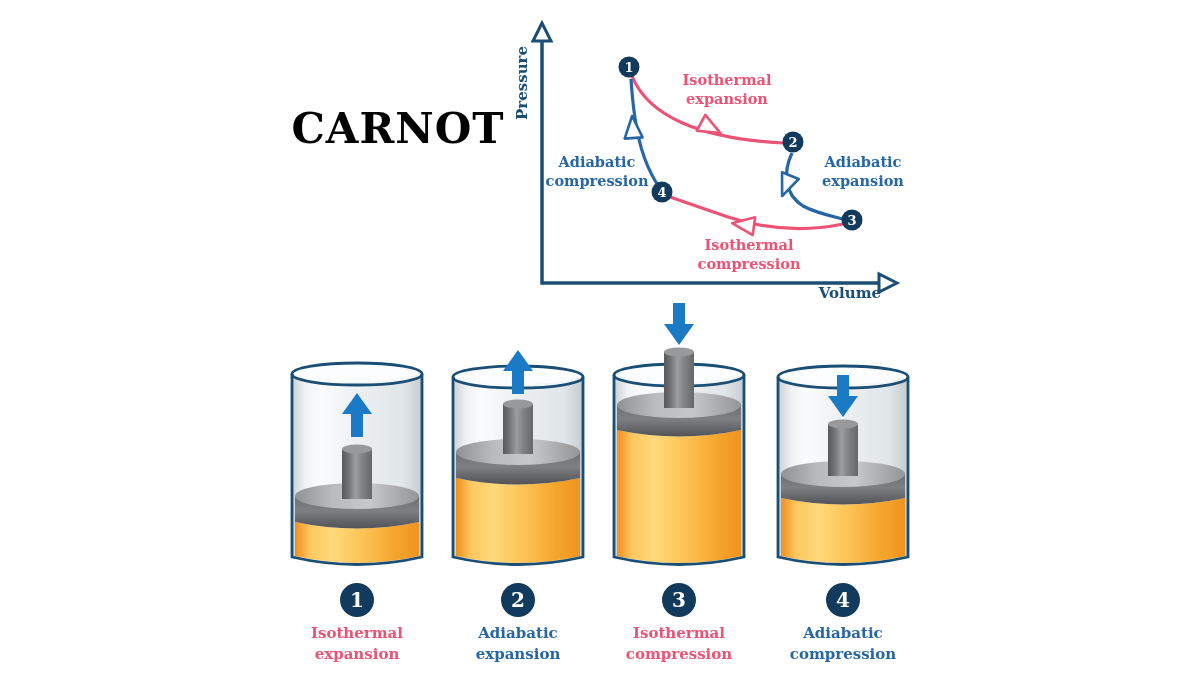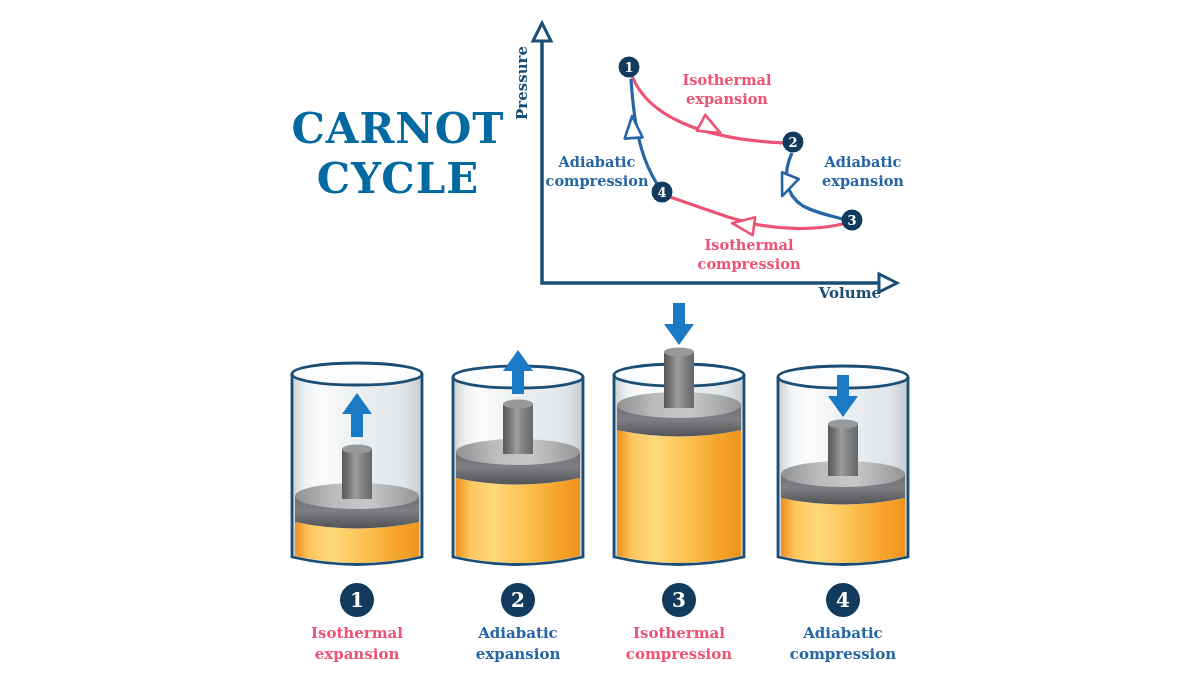--- a/index.html
+++ b/index.html
@@ -3,21 +3,21 @@
 <meta charset="utf-8">
 <style>
   html,body{margin:0;padding:0;background:#fff;}
   .canvas{
     position:relative;width:1200px;height:675px;background:#ffffff;overflow:hidden;
     font-family:"DejaVu Serif","Liberation Serif",serif;font-weight:bold;
   }
   
   .title{
     position:absolute;left:258px;top:104px;width:280px;text-align:center;
-    color:#0369a1;font-size:42px;line-height:50px;letter-spacing:1px;
+    color:#000000;font-size:42px;line-height:50px;letter-spacing:1px;
   }
   
   .pv{position:absolute;left:510px;top:10px;}
   .pv text{font-family:"DejaVu Serif","Liberation Serif",serif;font-weight:bold;}
   .pv .axis-label{fill:#1b4e75;font-size:15px;}
   .pv .proc-pink{fill:#ec5374;font-size:14.5px;}
   .pv .proc-blue{fill:#2766a4;font-size:14.5px;}
   .pv .pt-num{fill:#ffffff;font-size:13px;}
   
   .stage{position:absolute;top:300px;width:170px;text-align:center;}
@@ -68,21 +68,20 @@
           <stop offset="0.2" stop-color="#6f7173"></stop>
         <stop offset="0.45" stop-color="#9b9d9f"></stop>
           <stop offset="0.7" stop-color="#7e8082"></stop>
         <stop offset="1" stop-color="#656769"></stop>
       </linearGradient>
     </defs>
   </svg>
 
   <div class="title">
     <div>CARNOT</div>
-    <div>CYCLE</div>
   </div>
 
   <svg class="pv" width="400" height="300" viewBox="510 10 400 300">
 
     <path d="M542,40 L542,283 L880,283" fill="none" stroke="#1b4e75" stroke-width="3.5"></path>
     <polygon points="542,23 533,41 551,41" fill="#ffffff" stroke="#1b4e75" stroke-width="3"></polygon>
     <polygon points="897,283 879,274 879,292" fill="#ffffff" stroke="#1b4e75" stroke-width="3"></polygon>
     <text class="axis-label" x="527" y="83" transform="rotate(-90 527 83)" text-anchor="middle">Pressure</text>
     <text class="axis-label" x="850" y="298" text-anchor="middle">Volume</text>
 

